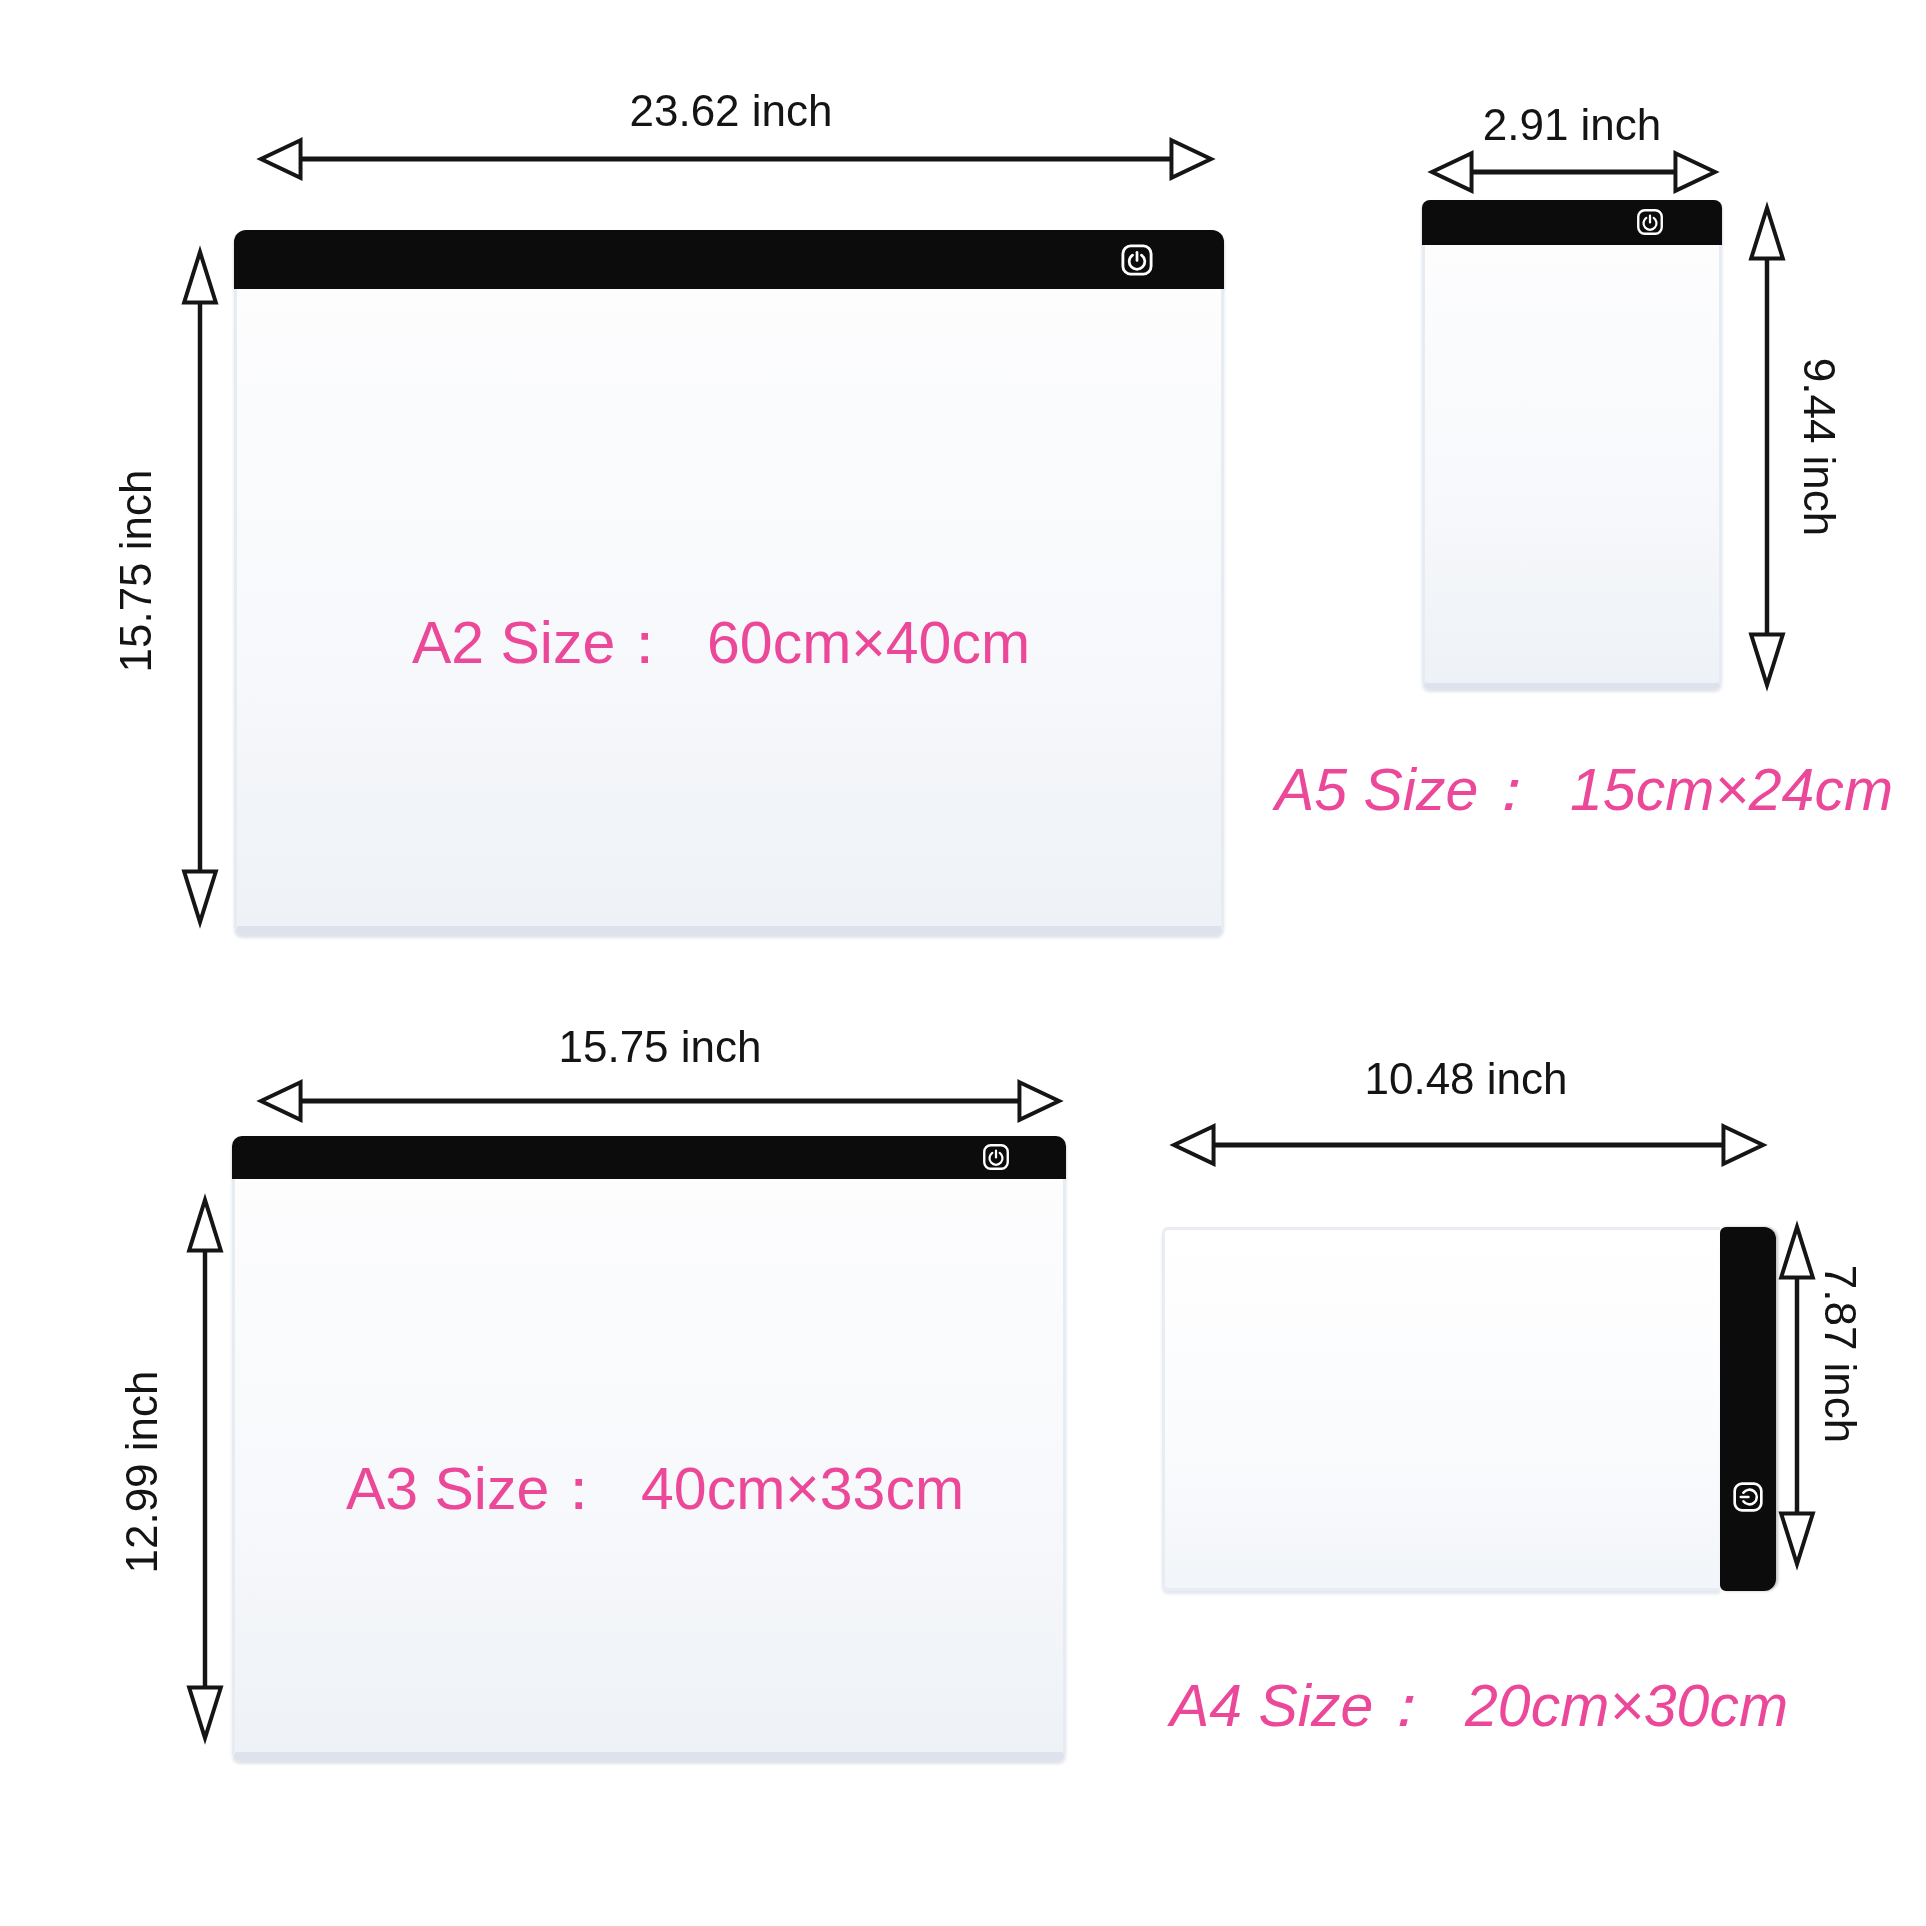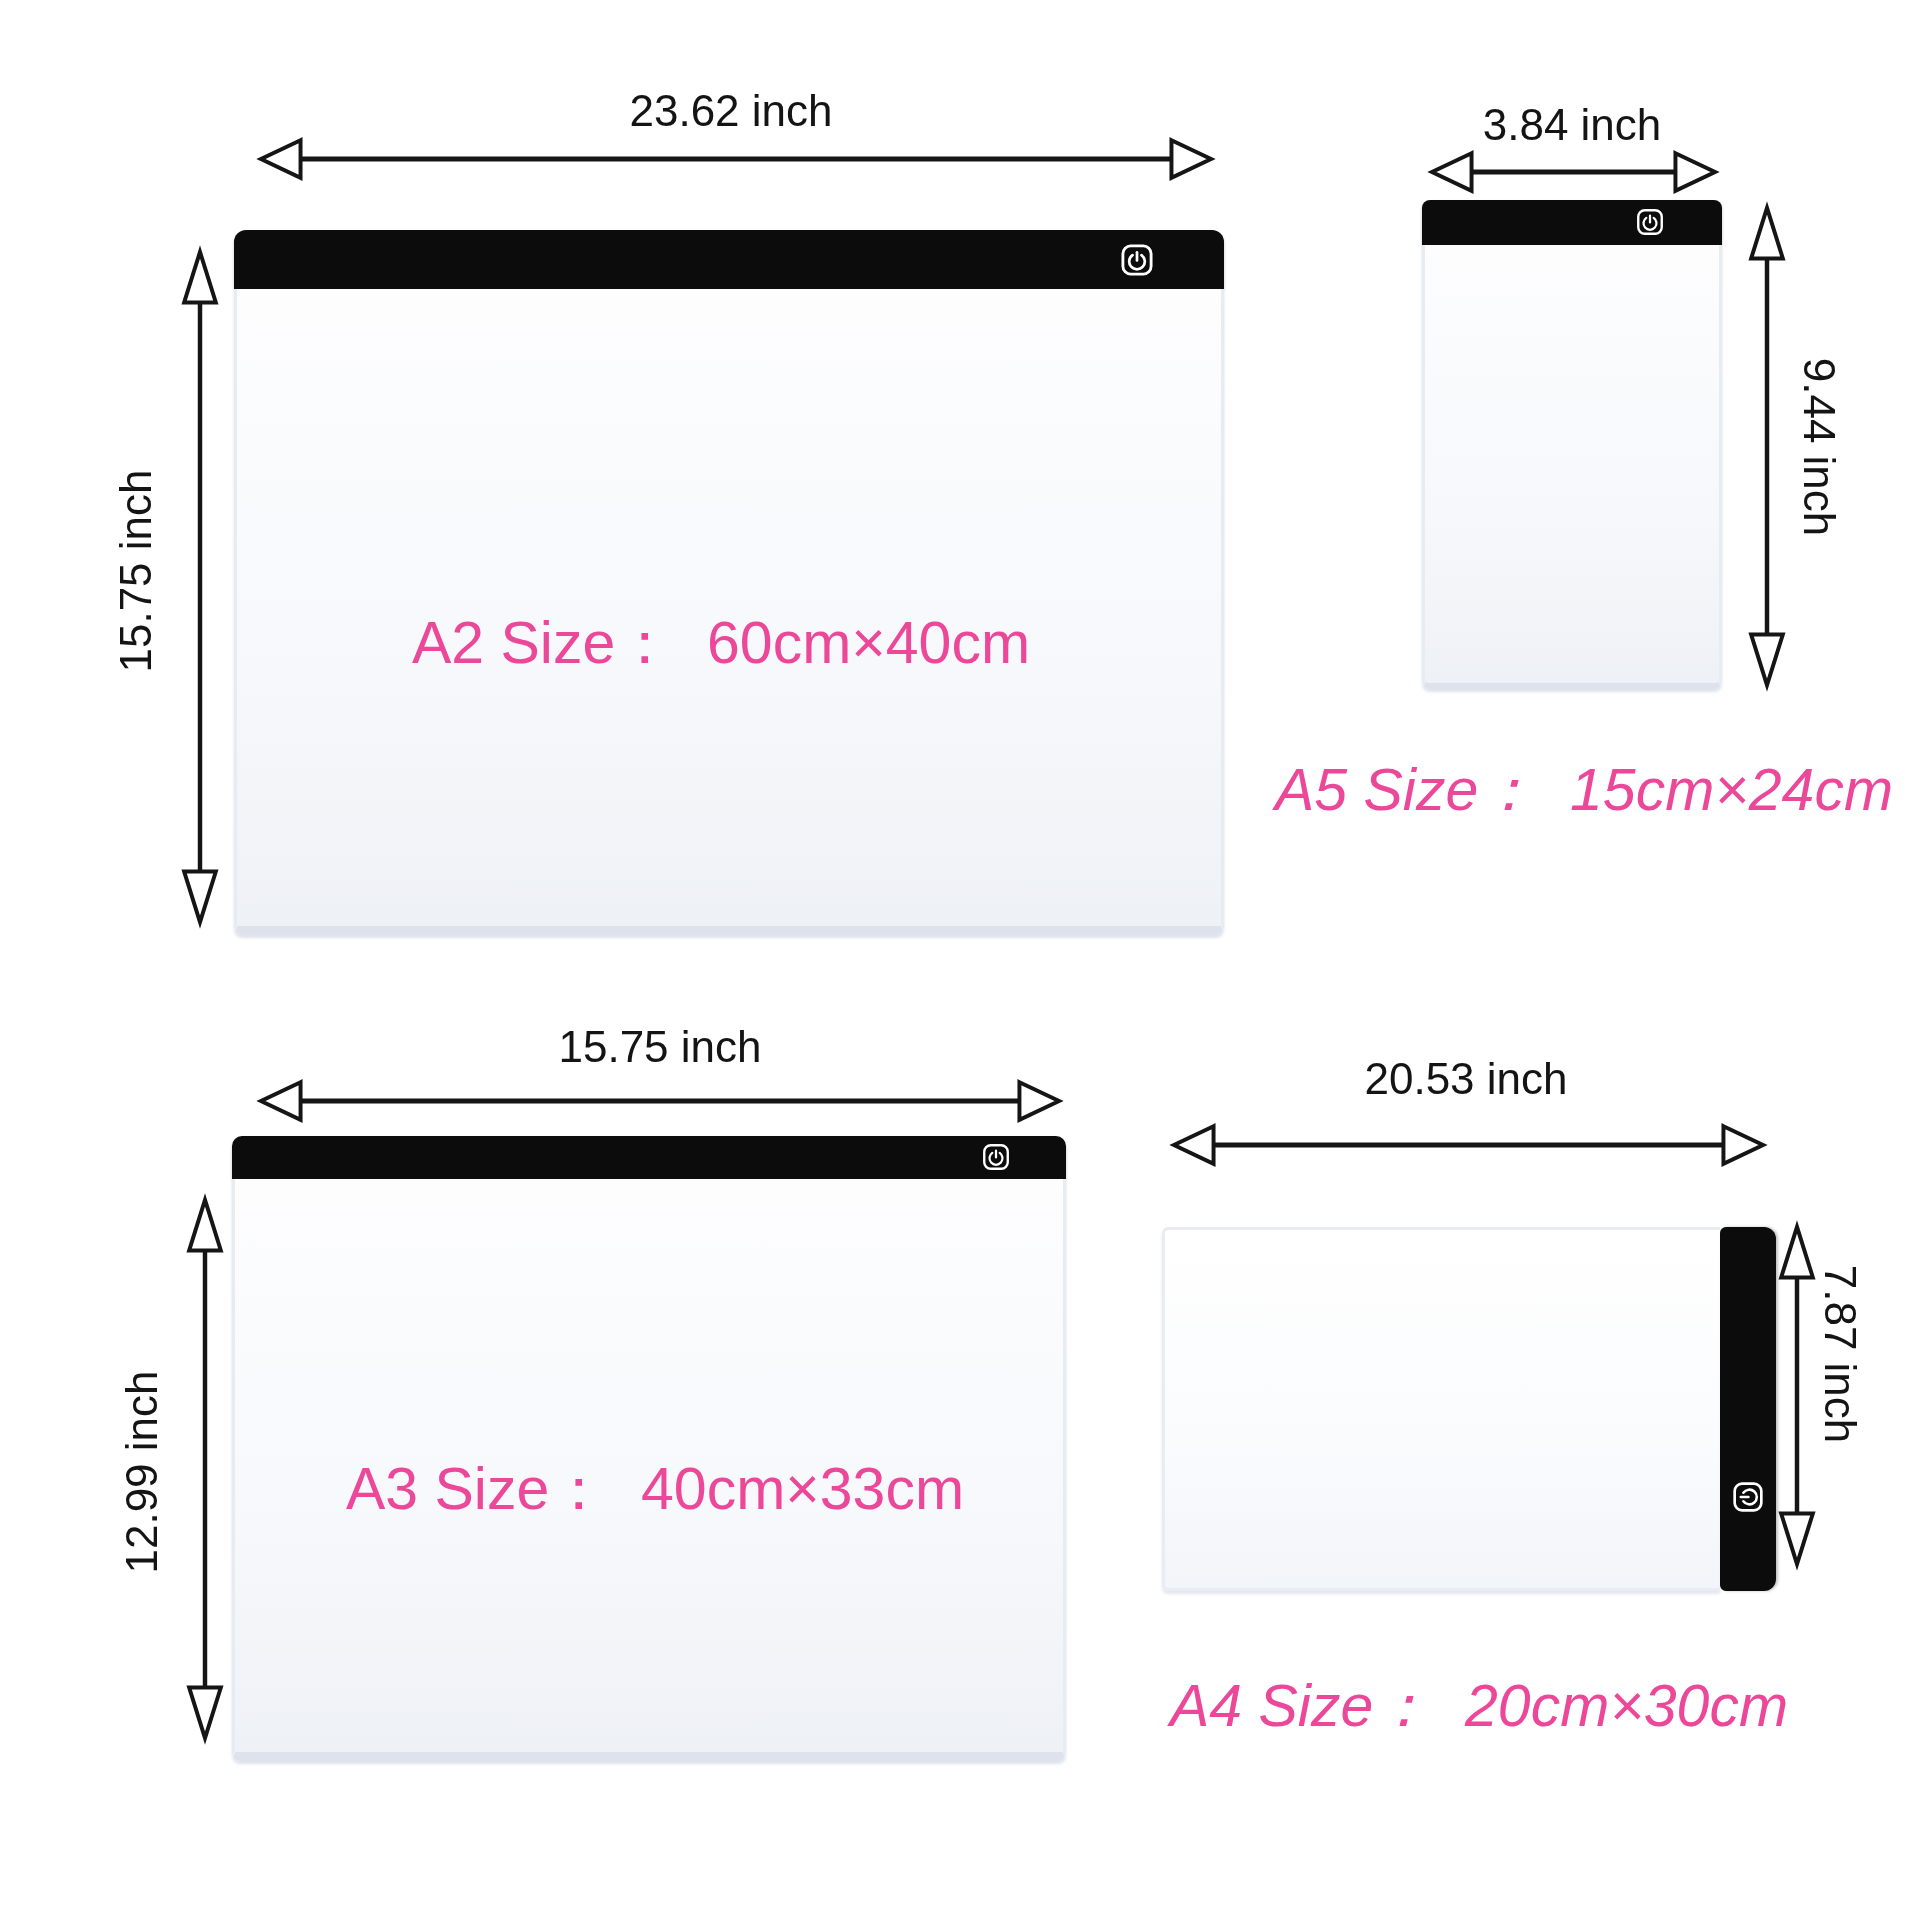--- a/index.html
+++ b/index.html
@@ -73,21 +73,21 @@
           <line x1="12" y1="6.9" x2="12" y2="12.3" stroke="#ffffff" stroke-width="1.8" stroke-linecap="round"></line>
         </svg>
       </div>
       <div class="body" style="top:59px;"></div>
     </div>
 
     <div class="size-label" style="left:685px;top:644px;">A2 Size：  60cm×40cm</div>
   </div>
 
   <div>
-    <div class="dim-label" style="left:1536px;top:125px;">3.84 inch</div>
+    <div class="dim-label" style="left:1536px;top:125px;">2.91 inch</div>
     <svg class="arrow" style="left:1391px;top:148px;" width="293" height="48" viewBox="0 0 296 48">
         <line x1="40" y1="24" x2="256" y2="24" stroke="#151515" stroke-width="5"></line>
         <path d="M45,5 L5,24 L45,43 Z" fill="#ffffff" stroke="#151515" stroke-width="4" stroke-linejoin="miter"></path>
         <path d="M251,5 L291,24 L251,43 Z" fill="#ffffff" stroke="#151515" stroke-width="4" stroke-linejoin="miter"></path>
       </svg>
 
     <div class="dim-label rot-cw" style="left:1783px;top:447px;">9.44 inch</div>
     <svg class="arrow" style="left:1707px;top:204px;" width="48" height="485" viewBox="0 0 48 490">
         <line x1="24" y1="48" x2="24" y2="442" stroke="#151515" stroke-width="4.5"></line>
         <path d="M8,55 L24,4 L40,55 Z" fill="#ffffff" stroke="#151515" stroke-width="4" stroke-linejoin="miter"></path>
@@ -131,21 +131,21 @@
           <line x1="12" y1="6.9" x2="12" y2="12.3" stroke="#ffffff" stroke-width="1.8" stroke-linecap="round"></line>
         </svg>
       </div>
       <div class="body" style="top:43px;"></div>
     </div>
 
     <div class="size-label" style="left:619px;top:1490px;">A3 Size：  40cm×33cm</div>
   </div>
 
   <div>
-    <div class="dim-label" style="left:1430px;top:1079px;">20.53 inch</div>
+    <div class="dim-label" style="left:1430px;top:1079px;">10.48 inch</div>
     <svg class="arrow" style="left:1133px;top:1121px;" width="599" height="48" viewBox="0 0 605 48">
         <line x1="40" y1="24" x2="565" y2="24" stroke="#151515" stroke-width="5"></line>
         <path d="M45,5 L5,24 L45,43 Z" fill="#ffffff" stroke="#151515" stroke-width="4" stroke-linejoin="miter"></path>
         <path d="M560,5 L600,24 L560,43 Z" fill="#ffffff" stroke="#151515" stroke-width="4" stroke-linejoin="miter"></path>
       </svg>
 
     <div class="dim-label rot-cw" style="left:1804px;top:1354px;">7.87 inch</div>
     <svg class="arrow" style="left:1737px;top:1223px;" width="48" height="345" viewBox="0 0 48 348">
         <line x1="24" y1="48" x2="24" y2="300" stroke="#151515" stroke-width="4.5"></line>
         <path d="M8,55 L24,4 L40,55 Z" fill="#ffffff" stroke="#151515" stroke-width="4" stroke-linejoin="miter"></path>

